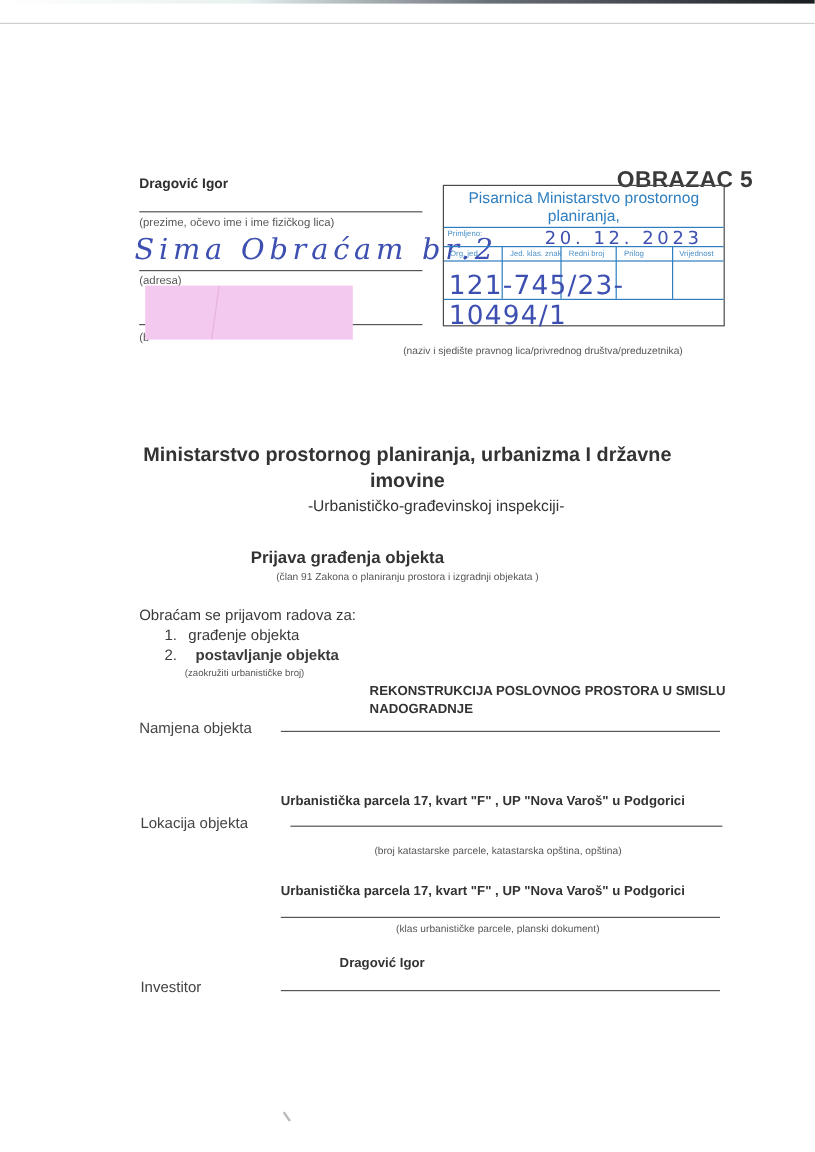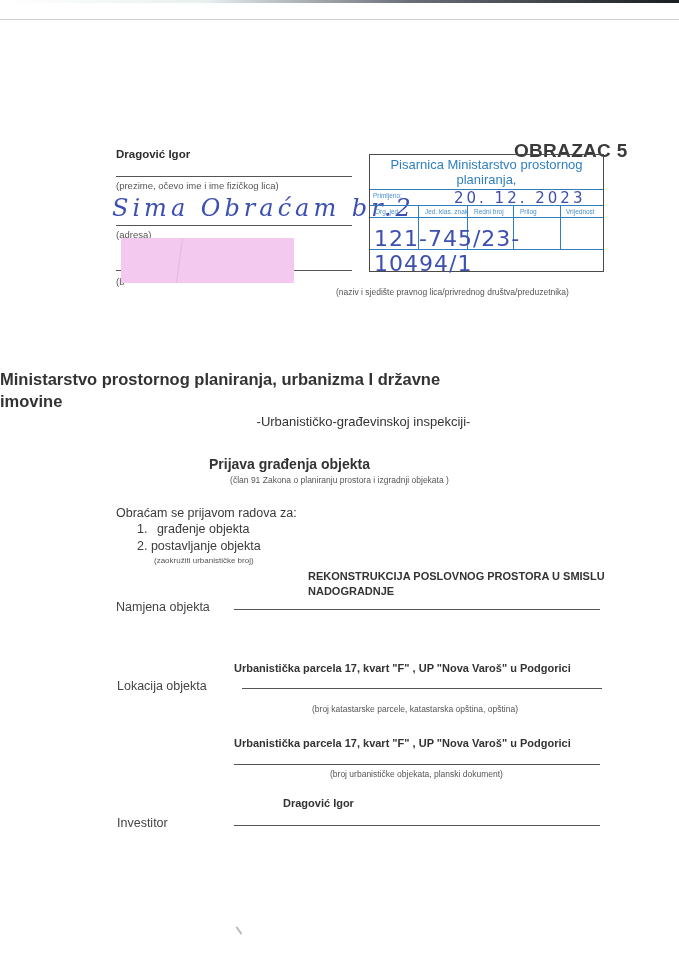--- a/index.html
+++ b/index.html
@@ -21,21 +21,21 @@
     .pink::after { content: ""; position: absolute; left: 58px; top: 0; width: 1px; height: 45px; background: #e6b4e0; transform: rotate(8deg); }
 
     .stamp { left: 369px; top: 154px; width: 233px; height: 116px; border: 1.5px solid #4a4a4a; }
     .stamp-title { position: absolute; left: 0; top: 2px; width: 233px; text-align: center; color: #2f7fc0; font-size: 13px; line-height: 15px; }
     .stamp-row { position: absolute; left: 0; width: 233px; border-top: 1px solid #2f7fc0; }
     .stamp-cell { position: absolute; color: #4a90c8; font-size: 6.5px; }
     .stamp-date { position: absolute; left: 84px; top: 34px; color: #3d4fb0; font-size: 15px; letter-spacing: 3px; font-family: "DejaVu Sans", sans-serif; }
     .stamp-num { position: absolute; left: 4px; top: 71px; color: #3d4fb0; font-size: 22px; letter-spacing: 1px; font-family: "DejaVu Sans", sans-serif; }
     .vline { position: absolute; width: 1px; background: #2f7fc0; }
 
-    .h-ministry { left: 0; width: 679px; text-align: left; font-weight: bold; font-size: 16.5px; color: #333; }
+    .h-ministry { left: 0; width: 679px; text-align: center; font-weight: bold; font-size: 16.5px; color: #333; }
     .h-sub { left: 0; width: 679px; text-align: center; font-size: 13px; color: #333; }
     .h-title { left: 0; width: 579px; text-align: center; font-weight: bold; font-size: 14px; color: #333; }
     .h-note { left: 0; width: 679px; text-align: center; font-size: 8.5px; color: #555; }
     .body-text { font-size: 12.5px; color: #3a3a3a; }
     .fill { font-weight: bold; font-size: 11px; color: #333; }
     .label { font-size: 12.5px; color: #444; }
     .caption { font-size: 8.5px; color: #555; }
     .speck { left: 238px; top: 926px; width: 2px; height: 9px; background: #bbb; transform: rotate(-35deg); }
   </style>
 </head>
@@ -89,35 +89,35 @@
 <div class="abs h-title" style="top:456px;">Prijava građenja objekta</div>
 <div class="abs h-note" style="top:475px;">(član 91 Zakona o planiranju prostora i izgradnji objekata )</div>
 
 <div class="abs body-text" style="left:116px;top:506px;">Obraćam se prijavom radova za:</div>
 <div class="abs body-text" style="left:137px;top:522px;">
   <span>1.</span>
   <span style="margin-left:6px;">građenje objekta</span>
 </div>
 <div class="abs body-text" style="left:137px;top:539px;">
   <span>2.</span>
-  <span style="margin-left:0;">postavljanje objekta</span>
+  <span style="margin-left:12px;font-weight:bold;">postavljanje objekta</span>
 </div>
 <div class="abs caption" style="left:154px;top:556px;font-size:8px;">(zaokružiti urbanističke broj)</div>
 
 <div class="abs fill" style="left:308px;top:570px;">REKONSTRUKCIJA POSLOVNOG PROSTORA U SMISLU</div>
 <div class="abs fill" style="left:308px;top:585px;">NADOGRADNJE</div>
 <div class="abs label" style="left:116px;top:600px;">Namjena objekta</div>
 <div class="uline" style="left:234px;top:609px;width:366px;"></div>
 
 <div class="abs fill" style="left:234px;top:662px;">Urbanistička parcela 17, kvart "F" , UP "Nova Varoš" u Podgorici</div>
 <div class="abs label" style="left:117px;top:679px;">Lokacija objekta</div>
 <div class="uline" style="left:242px;top:688px;width:360px;"></div>
 <div class="abs caption" style="left:312px;top:704px;">(broj katastarske parcele, katastarska opština, opština)</div>
 
 <div class="abs fill" style="left:234px;top:737px;">Urbanistička parcela 17, kvart "F" , UP "Nova Varoš" u Podgorici</div>
 <div class="uline" style="left:234px;top:764px;width:366px;"></div>
-<div class="abs caption" style="left:330px;top:769px;">(broj urbanističke objekata, planski dokument)</div>
+<div class="abs caption" style="left:330px;top:769px;">(klas urbanističke parcele, planski dokument)</div>
 
 <div class="abs fill" style="left:283px;top:797px;">Dragović Igor</div>
 <div class="abs label" style="left:117px;top:816px;">Investitor</div>
 <div class="uline" style="left:234px;top:825px;width:366px;"></div>
 
 <div class="abs speck"></div>
 
 </body></html>

